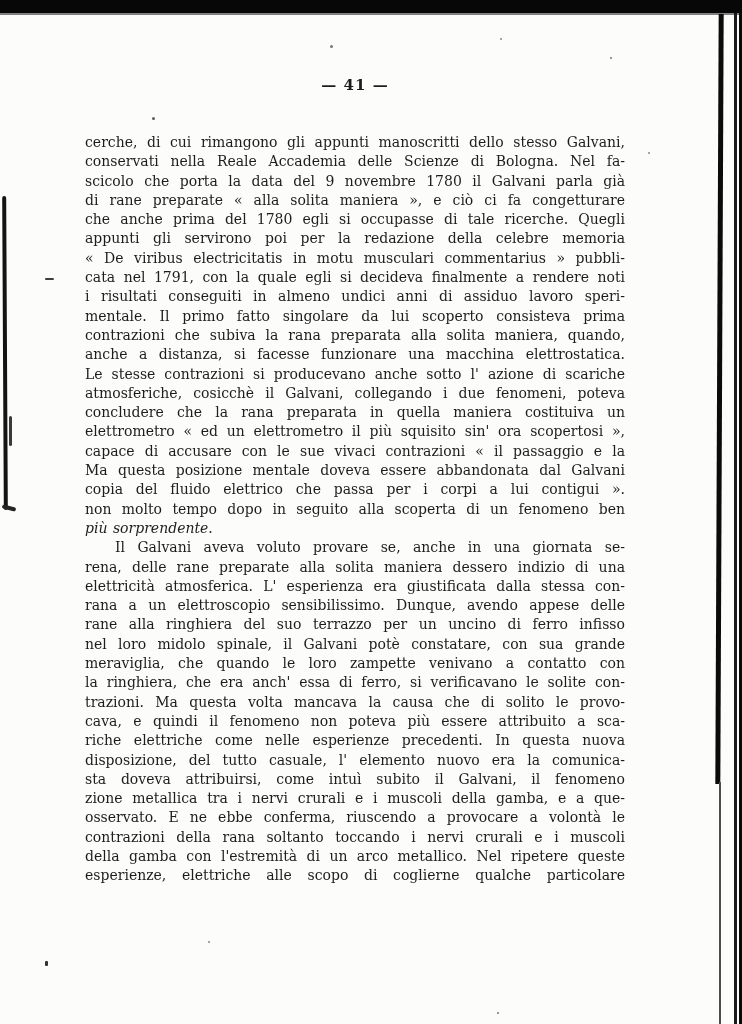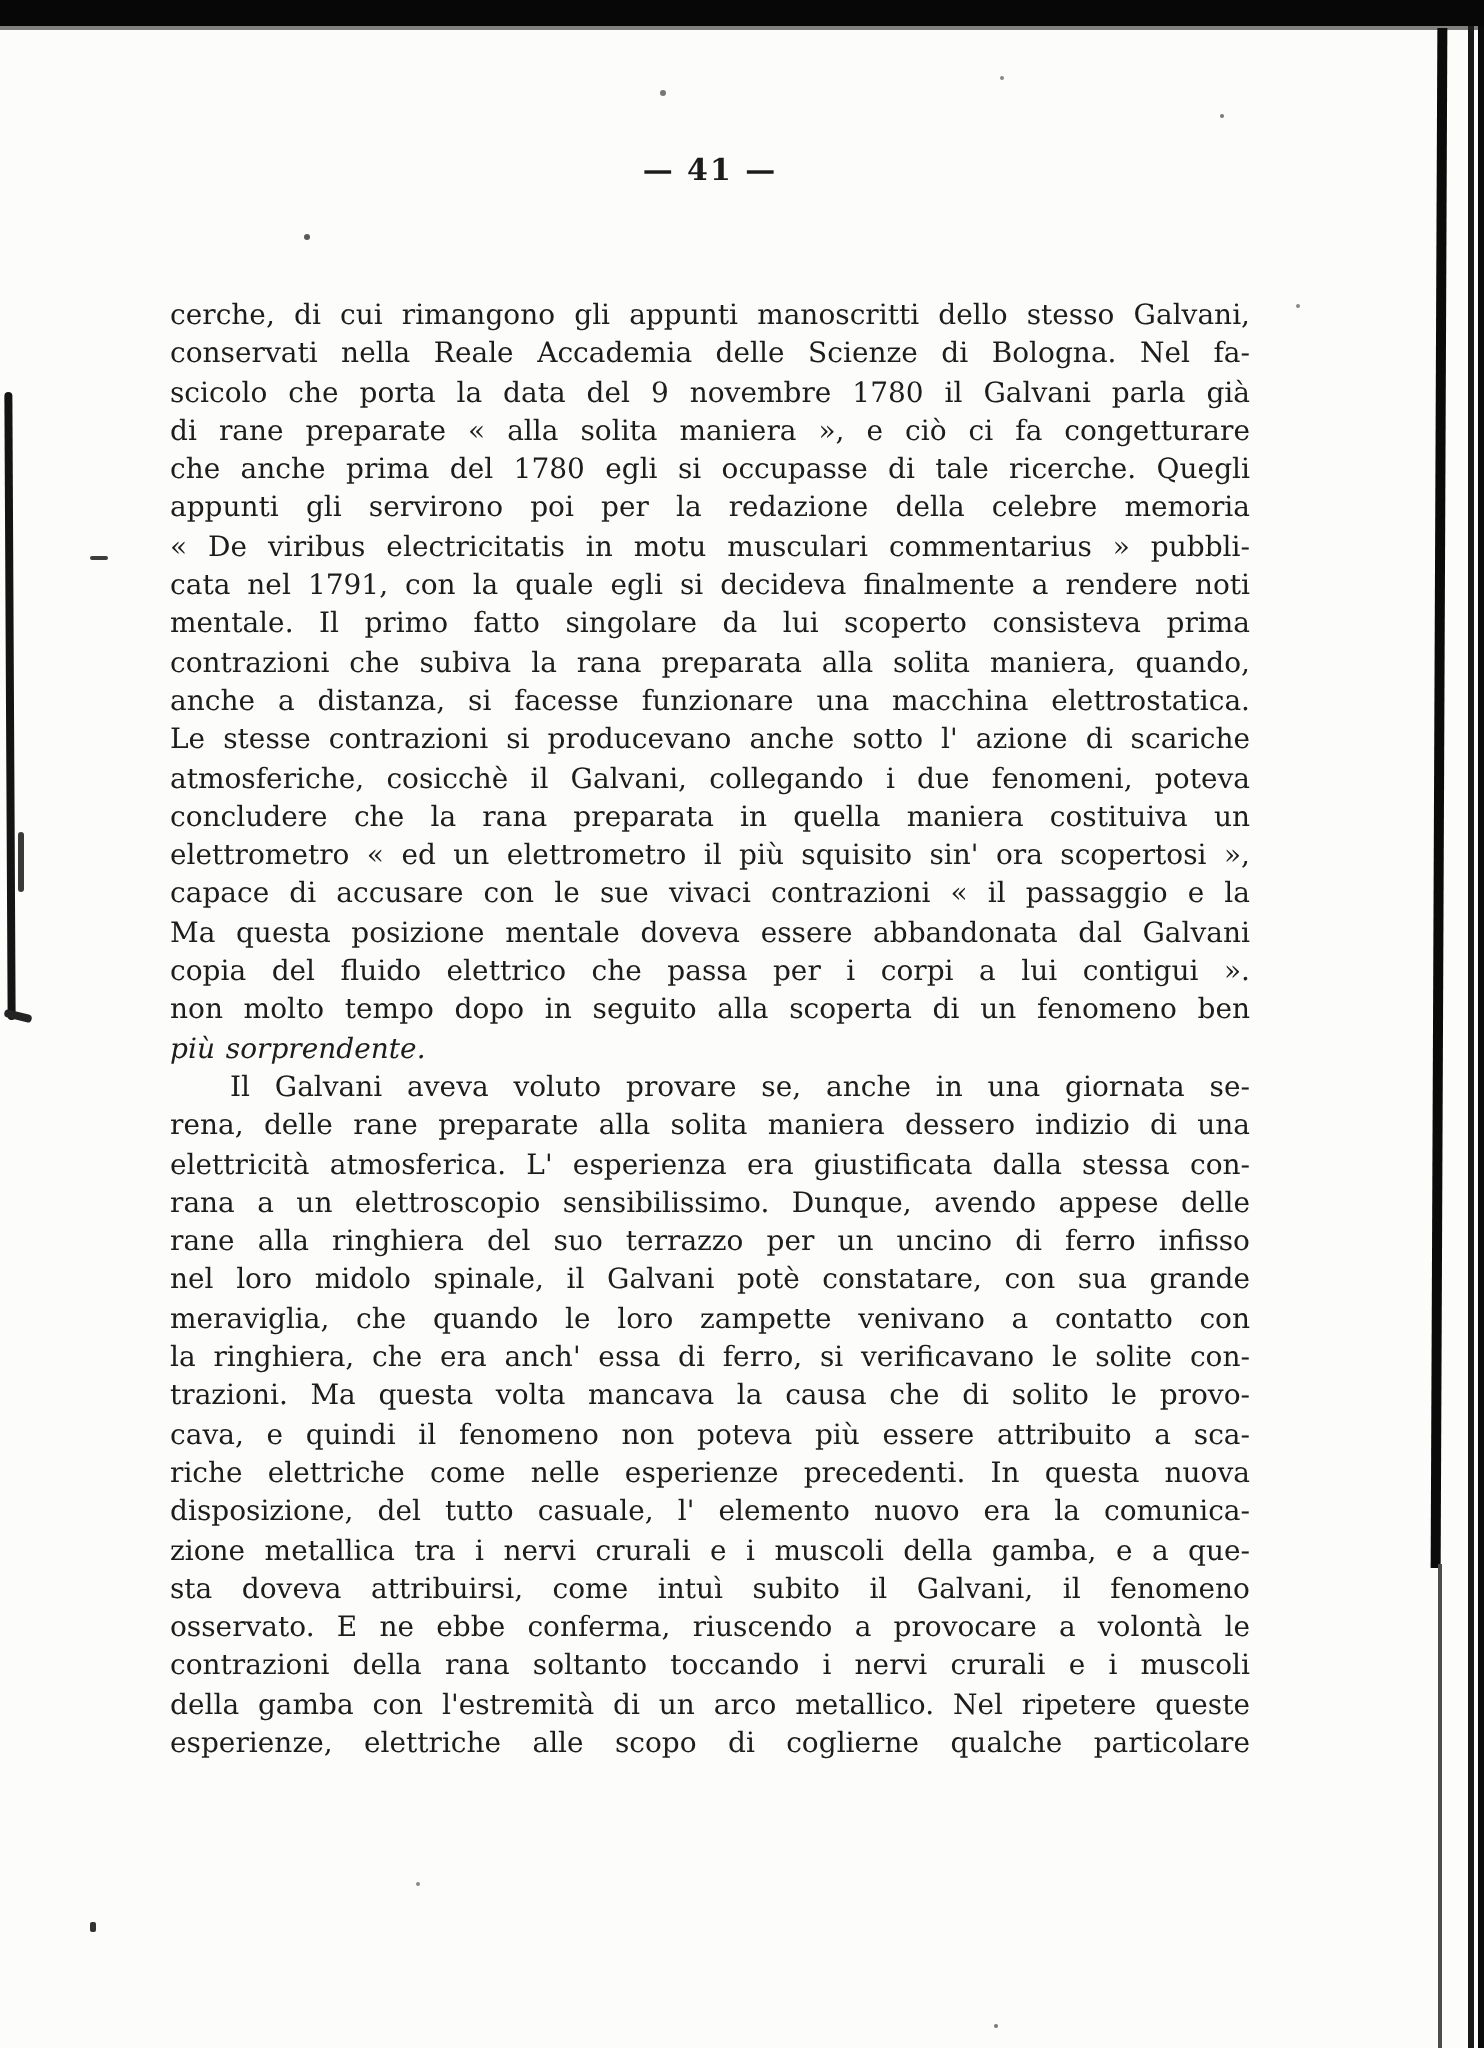--- a/index.html
+++ b/index.html
@@ -22,21 +22,20 @@
     font-size: 15px; font-weight: bold;
     letter-spacing: 1px;
     color: #1c1c1c;
   }
   .text-block {
     position: absolute;
     left: 85px; top: 133px; width: 540px;
     font-size: 14px;
     line-height: 19.3px;
     color: #1d1d1d;
-    margin-top: 16px;
   }
   .line {
     text-align: justify;
     text-align-last: justify;
     height: 19.3px;
     overflow: visible;
     word-spacing: 1px;
   }
   .line.indent { text-indent: 30px; }
   .line.endline { text-align-last: left; font-style: italic; }
@@ -83,20 +82,21 @@
   <div class="text-block">
       <div>
         <div class="line">cerche, di cui rimangono gli appunti manoscritti dello stesso Galvani,</div>
         <div class="line">conservati nella Reale Accademia delle Scienze di Bologna. Nel fa-</div>
         <div class="line">scicolo che porta la data del 9 novembre 1780 il Galvani parla già</div>
         <div class="line">di rane preparate « alla solita maniera », e ciò ci fa congetturare</div>
         <div class="line">che anche prima del 1780 egli si occupasse di tale ricerche. Quegli</div>
         <div class="line">appunti gli servirono poi per la redazione della celebre memoria</div>
         <div class="line">« De viribus electricitatis in motu musculari commentarius » pubbli-</div>
         <div class="line">cata nel 1791, con la quale egli si decideva finalmente a rendere noti</div>
+        <div class="line">i risultati conseguiti in almeno undici anni di assiduo lavoro speri-</div>
         <div class="line">mentale. Il primo fatto singolare da lui scoperto consisteva prima</div>
         <div class="line">contrazioni che subiva la rana preparata alla solita maniera, quando,</div>
         <div class="line">anche a distanza, si facesse funzionare una macchina elettrostatica.</div>
         <div class="line">Le stesse contrazioni si producevano anche sotto l' azione di scariche</div>
         <div class="line">atmosferiche, cosicchè il Galvani, collegando i due fenomeni, poteva</div>
         <div class="line">concludere che la rana preparata in quella maniera costituiva un</div>
         <div class="line">elettrometro « ed un elettrometro il più squisito sin' ora scopertosi »,</div>
         <div class="line">capace di accusare con le sue vivaci contrazioni « il passaggio e la</div>
         <div class="line">Ma questa posizione mentale doveva essere abbandonata dal Galvani</div>
         <div class="line">copia del fluido elettrico che passa per i corpi a lui contigui ».</div>
@@ -109,22 +109,22 @@
         <div class="line">elettricità atmosferica. L' esperienza era giustificata dalla stessa con-</div>
         <div class="line">rana a un elettroscopio sensibilissimo. Dunque, avendo appese delle</div>
         <div class="line">rane alla ringhiera del suo terrazzo per un uncino di ferro infisso</div>
         <div class="line">nel loro midolo spinale, il Galvani potè constatare, con sua grande</div>
         <div class="line">meraviglia, che quando le loro zampette venivano a contatto con</div>
         <div class="line">la ringhiera, che era anch' essa di ferro, si verificavano le solite con-</div>
         <div class="line">trazioni. Ma questa volta mancava la causa che di solito le provo-</div>
         <div class="line">cava, e quindi il fenomeno non poteva più essere attribuito a sca-</div>
         <div class="line">riche elettriche come nelle esperienze precedenti. In questa nuova</div>
         <div class="line">disposizione, del tutto casuale, l' elemento nuovo era la comunica-</div>
+        <div class="line">sta doveva attribuirsi, come intuì subito il Galvani, il fenomeno</div>
         <div class="line">zione metallica tra i nervi crurali e i muscoli della gamba, e a que-</div>
-        <div class="line">sta doveva attribuirsi, come intuì subito il Galvani, il fenomeno</div>
         <div class="line">osservato. E ne ebbe conferma, riuscendo a provocare a volontà le</div>
         <div class="line">contrazioni della rana soltanto toccando i nervi crurali e i muscoli</div>
         <div class="line">della gamba con l'estremità di un arco metallico. Nel ripetere queste</div>
         <div class="line">esperienze, elettriche alle scopo di coglierne qualche particolare</div>
       </div>
     </div>
 
 </div>
 
 </body></html>

